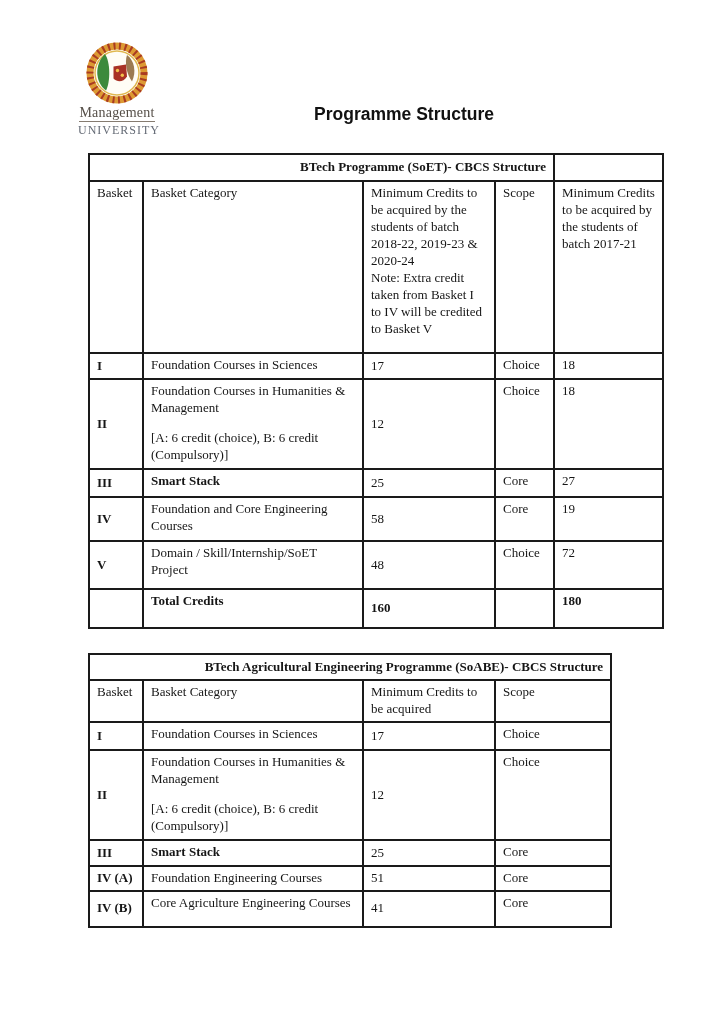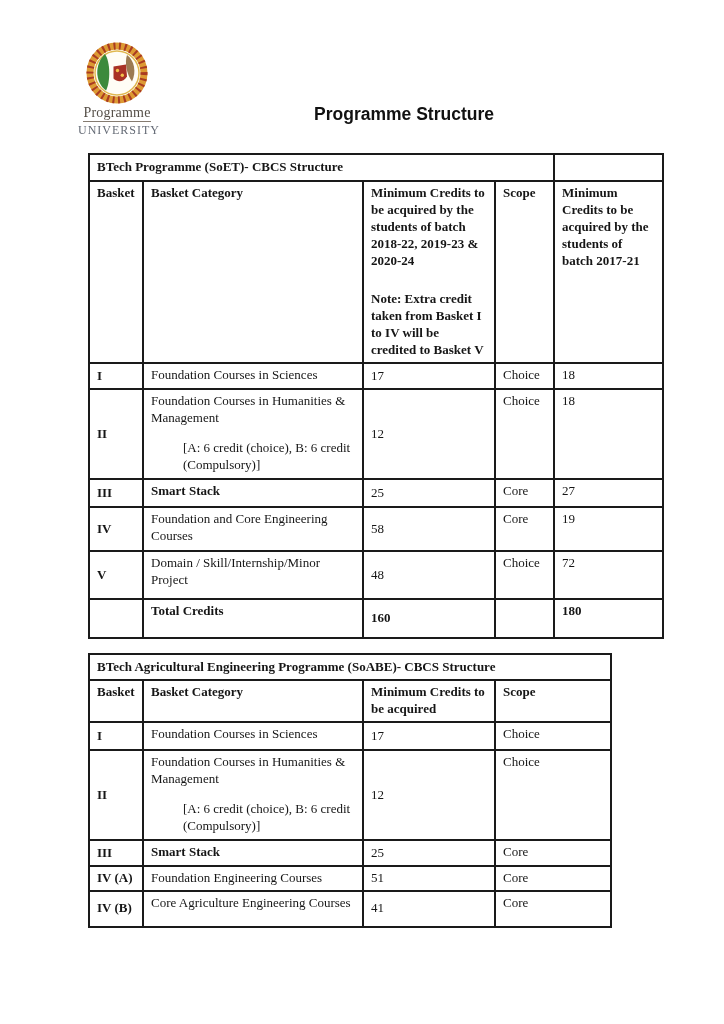--- a/index.html
+++ b/index.html
@@ -28,45 +28,45 @@
   }
 
   
   table.tbl { position:absolute; border-collapse:collapse; table-layout:fixed; background:#fff; }
   .t1 { left:88px; top:153px; width:574px; }
   .t2 { left:88px; top:653px; width:522px;border-radius:22px; }
   .tbl td {
     border:2px solid #1a1a1a; vertical-align:top; padding:3px 7px 3px 7px;
     font-size:13px; line-height:1.3; overflow:hidden;
   }
-  .title-cell { text-align:left; font-weight:bold; font-size:13.5px; vertical-align:middle !important; }
-  .hdr { font-weight:bold; }
-  .hdr .note { margin-top:22px; }
+  .title-cell { text-align:right; font-weight:bold; font-size:13.5px; vertical-align:middle !important; }
+  .hdr { font-weight:normal; }
+  .hdr .note { margin-top:1px; }
   td.c-basket { font-weight:bold; vertical-align:middle; }
   td.c-credits { vertical-align:middle; }
-  td .cat-note { margin-top:13px;margin-left:32px; }
+  td .cat-note { margin-top:13px; }
   .b { font-weight:bold; }
 </style>
 </head>
 <body>
 
 <div class="page">
 
   <div class="logo">
     <svg width="72" height="62" viewBox="0 0 72 62">
       <circle cx="36" cy="31" r="27" fill="#ffffff" stroke-width="7" stroke="#dd9a33"></circle>
       <circle cx="36" cy="31" r="27" fill="none" stroke-width="7" stroke-dasharray="2 3.6" stroke="#aa3b22"></circle>
       <circle cx="36" cy="31" r="22" fill="#fffdf6" stroke="#e0b84f" stroke-width="1.5"></circle>
       <path d="M 24 12 C 13.5 22 13.5 40 25 48.5 C 29.5 40 29.5 20 24 12 Z" fill="#3c8a3c"></path>
       <path d="M 46 13 C 53.5 18.5 55.5 30 51 39.5 C 45.5 32 43.5 20.5 46 13 Z" fill="#9c7b52"></path>
       <path d="M 32.5 24.5 L 45 22.5 L 46 34.5 C 42 40.5 36.5 40.5 32.5 36.5 Z" fill="#a93226"></path>
       <circle cx="36.5" cy="28.5" r="1.7" fill="#f2c14b"></circle>
       <circle cx="41.3" cy="33.2" r="1.7" fill="#f2c14b"></circle>
     </svg>
-    <span class="logo-name">Programme</span>
+    <span class="logo-name">Management</span>
     <div class="logo-sub">UNIVERSITY</div>
   </div>
 
   <div class="page-title">Programme Structure</div>
 
   <table class="tbl t1">
     <colgroup>
       <col style="width:54px">
         <col style="width:220px">
         <col style="width:132px">
@@ -115,21 +115,21 @@
       </tr>
       <tr style="height:44px">
         <td class="c-basket">IV</td>
         <td>Foundation and Core Engineering Courses</td>
         <td class="c-credits">58</td>
         <td>Core</td>
         <td>19</td>
       </tr>
       <tr style="height:48px">
         <td class="c-basket">V</td>
-        <td>Domain / Skill/Internship/Minor Project</td>
+        <td>Domain / Skill/Internship/SoET Project</td>
         <td class="c-credits">48</td>
         <td>Choice</td>
         <td>72</td>
       </tr>
       <tr style="height:39px">
         <td></td>
         <td class="b">Total Credits</td>
         <td class="b c-credits">160</td>
         <td></td>
         <td class="b">180</td>

